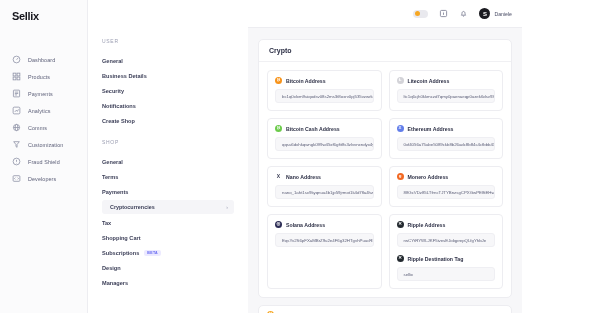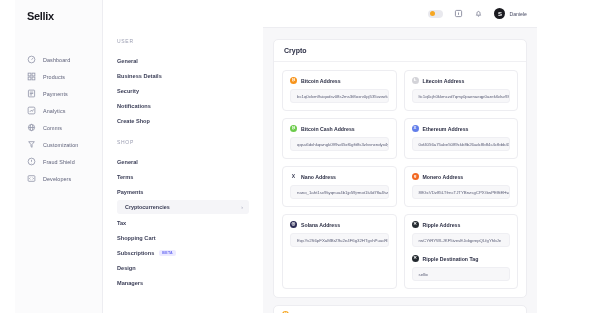--- a/index.html
+++ b/index.html
@@ -3,21 +3,21 @@
 <meta charset="utf-8">
 <style>
   * { box-sizing: border-box; margin: 0; padding: 0; }
   html, body {
     width: 595px; height: 313px;
     overflow: hidden;
     background: #ffffff;
     font-family: "Liberation Sans", sans-serif;
     color: #2c2f45;
   }
-  .app { display: flex; width: 522px; height: 313px; margin-left: 15px; }
+  .app { display: flex; width: 522px; height: 313px; }
 
   
   .icon-rail {
     width: 88px; height: 313px;
     background: #fbfbfc;
     border-right: 1px solid #ededf1;
     flex: 0 0 88px;
     position: relative;
   }
   .brand {

